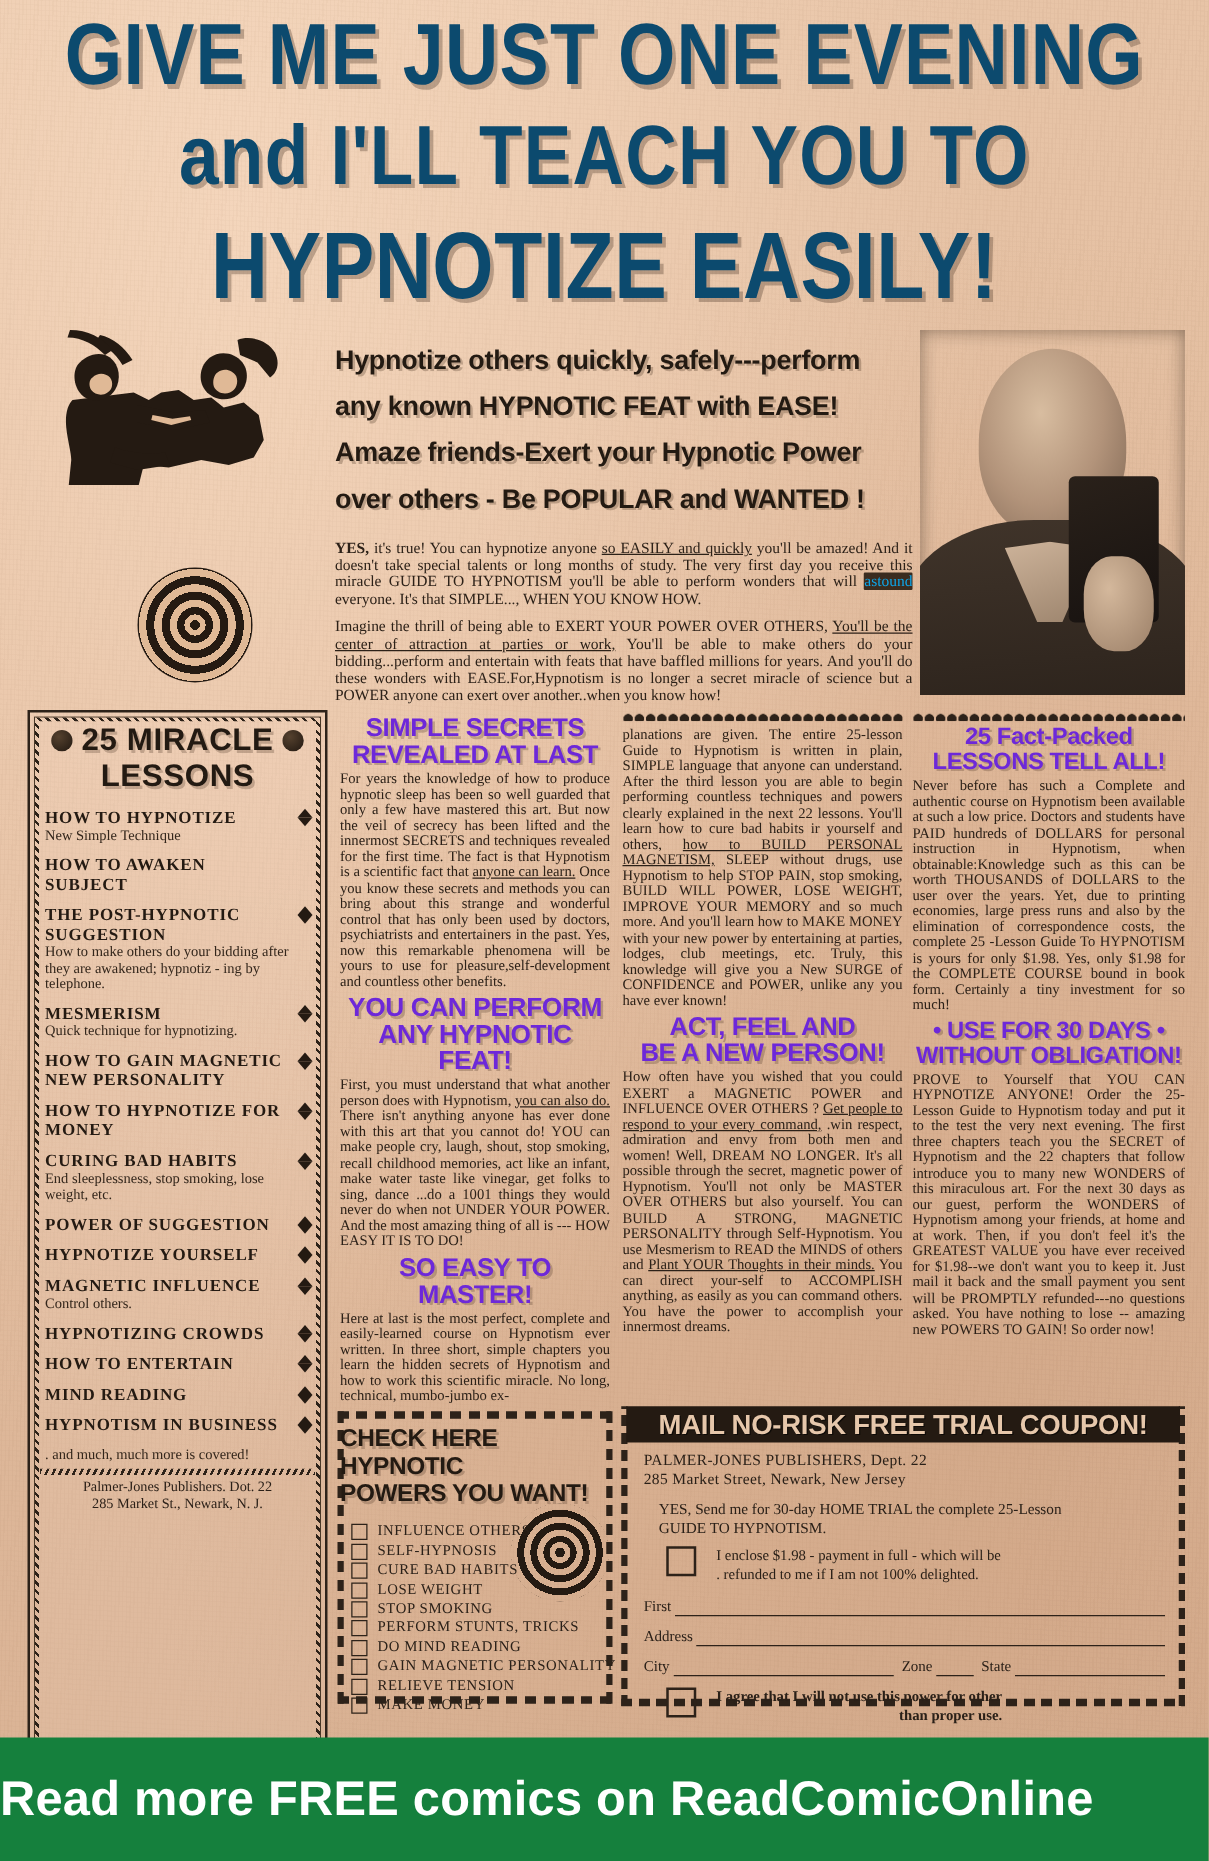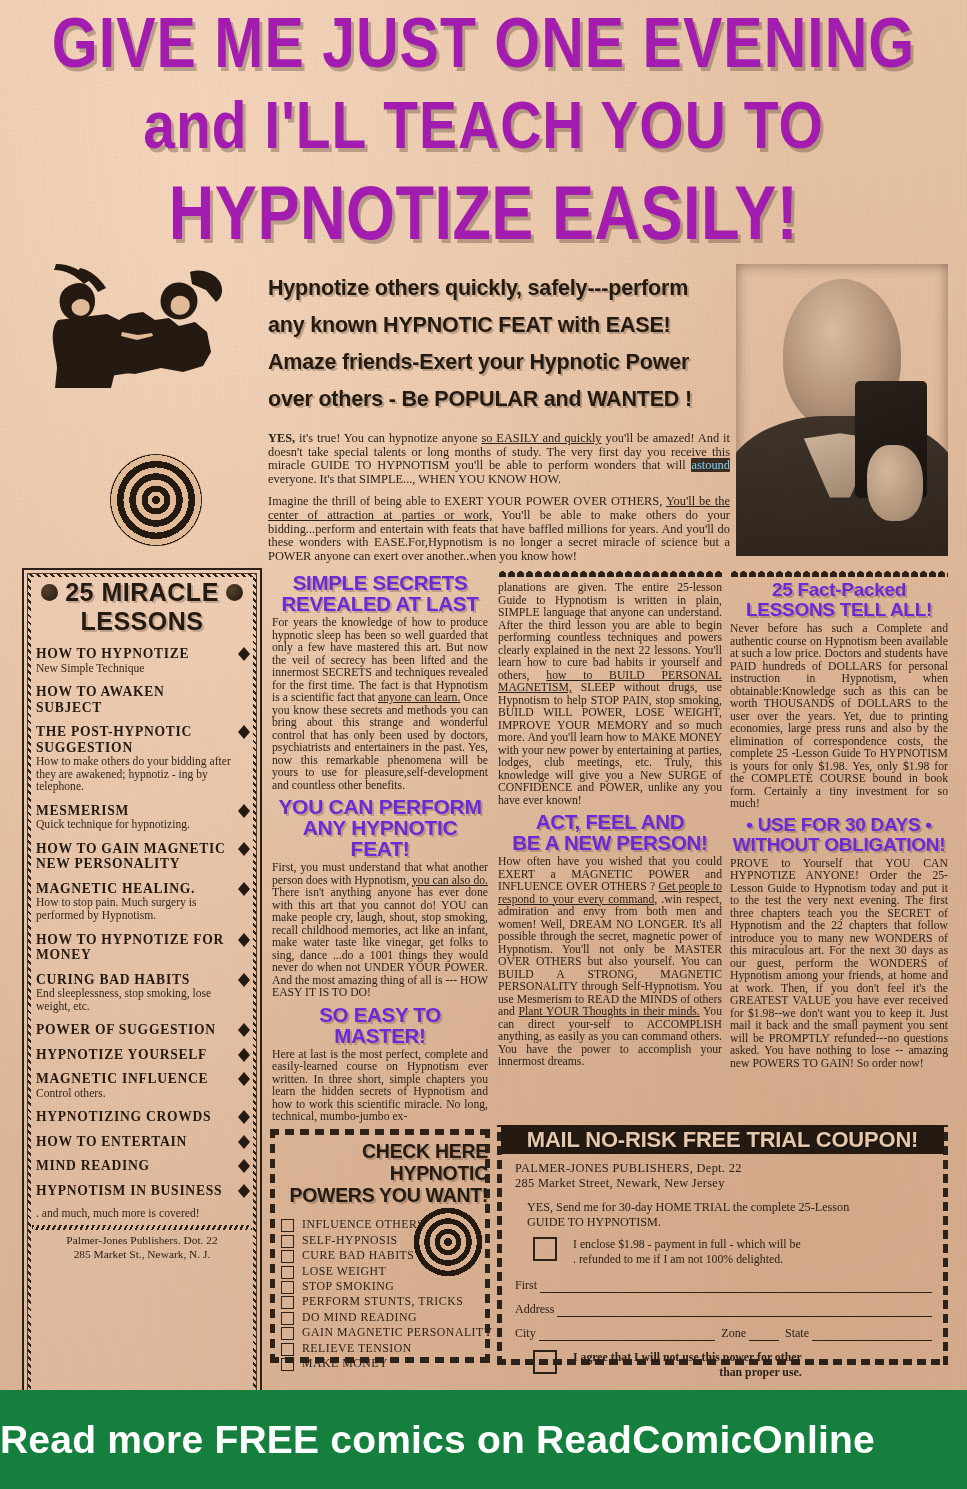--- a/index.html
+++ b/index.html
@@ -22,21 +22,21 @@
     background-image:
       repeating-linear-gradient(91deg, rgba(120,80,50,.16) 0 1px, rgba(0,0,0,0) 1px 3px),
       repeating-linear-gradient(3deg, rgba(120,80,50,.10) 0 1px, rgba(0,0,0,0) 1px 4px);
   }
   .sheet{position:absolute;inset:0;}
 
   
   .headline{
     position:absolute;left:0;right:0;top:6px;text-align:center;
     font-family:"Liberation Sans",sans-serif;
-    font-weight:bold;color:#a21caf;
+    font-weight:bold;color:#0c4a6e;
     text-shadow:3px 3px 0 rgba(60,40,25,.30);
     letter-spacing:.5px;
   }
   .h1{font-size:59px;line-height:64px;transform:scaleY(1.18);transform-origin:top center;
       letter-spacing:1px;}
   .h2{font-size:57px;line-height:62px;transform:scaleY(1.18);transform-origin:top center;
       letter-spacing:1px;margin-top:18px;}
   .h3{font-size:63px;line-height:68px;transform:scaleY(1.20);transform-origin:top center;
       letter-spacing:.5px;margin-top:22px;}
 
@@ -66,21 +66,21 @@
   .subhead div{white-space:nowrap;}
 
   .leadtext{
     position:absolute;left:268px;top:170px;width:462px;
     font-size:12.4px;line-height:13.6px;text-align:justify;
     color:#2c2118;
   }
   .leadtext p{margin:0 0 9px 0;}
   .leadtext b{font-weight:bold;}
   .leadtext u{text-decoration:underline;}
-  .smudge{background:#3b2c1f;color:#7dd3fc;border-radius:1px;}
+  .smudge{background:#3b2c1f;color:#0ea5e9;border-radius:1px;}
 
   .portrait{
     position:absolute;left:736px;top:2px;width:212px;height:292px;
     background:
       repeating-linear-gradient(0deg, rgba(0,0,0,.22) 0 1px, rgba(0,0,0,0) 1px 2px),
       repeating-linear-gradient(90deg, rgba(0,0,0,.18) 0 1px, rgba(0,0,0,0) 1px 2px),
       radial-gradient(ellipse 64% 40% at 46% 26%, #c6a98d 0%, #8a6e56 60%, #5d4staR 100%),
       linear-gradient(160deg,#7b6450,#4b3a2c);
     overflow:hidden;
     box-shadow:inset 0 0 14px rgba(30,20,12,.45);
@@ -198,21 +198,21 @@
   }
   .dashframe{
     position:absolute;inset:0;
     background:
       repeating-linear-gradient(90deg,#2d2219 0 9px,rgba(0,0,0,0) 9px 15px) top/100% 6px no-repeat,
       repeating-linear-gradient(90deg,#2d2219 0 9px,rgba(0,0,0,0) 9px 15px) bottom/100% 6px no-repeat,
       repeating-linear-gradient(0deg,#2d2219 0 9px,rgba(0,0,0,0) 9px 15px) left/5px 100% no-repeat,
       repeating-linear-gradient(0deg,#2d2219 0 9px,rgba(0,0,0,0) 9px 15px) right/5px 100% no-repeat;
   }
   .ch-title{
-    position:relative;z-index:2;text-align:right;margin-top:9px;
+    position:relative;z-index:2;text-align:left;margin-top:9px;
     font-family:"Liberation Sans",sans-serif;font-weight:bold;
     font-size:19.5px;line-height:22px;color:#231a12;
     text-shadow:2px 2px 0 rgba(70,48,30,.26);letter-spacing:-.3px;
   }
   .ch-list{position:relative;z-index:2;margin:11px 0 0 9px;}
   .ch-row{display:flex;align-items:flex-end;height:15.4px;}
   .ch-box{width:11px;height:11px;border:1.5px solid #2d2219;margin-right:8px;flex:none;}
   .ch-lab{font-size:11.8px;letter-spacing:.5px;color:#2a2018;white-space:nowrap;}
   .ch-spiral{
     position:absolute;right:3px;top:74px;width:78px;height:78px;border-radius:50%;z-index:1;
@@ -354,25 +354,20 @@
           <div class="lesson">
             <div class="t">MESMERISM</div>
             <div class="d">Quick technique for hypnotizing.</div>
             <div class="arrow"></div>
           </div>
           <div class="lesson">
             <div class="t">HOW TO GAIN MAGNETIC NEW PERSONALITY</div>
             <div class="arrow"></div>
           </div>
           <div class="lesson">
-            <div class="t">MAGNETIC HEALING.</div>
-            <div class="d">How to stop pain. Much surgery is performed by Hypnotism.</div>
-            <div class="arrow"></div>
-          </div>
-          <div class="lesson">
             <div class="t">HOW TO HYPNOTIZE FOR MONEY</div>
             <div class="arrow"></div>
           </div>
           <div class="lesson">
             <div class="t">CURING BAD HABITS</div>
             <div class="d">End sleeplessness, stop smoking, lose weight, etc.</div>
             <div class="arrow"></div>
           </div>
           <div class="lesson">
             <div class="t">POWER OF SUGGESTION</div>

